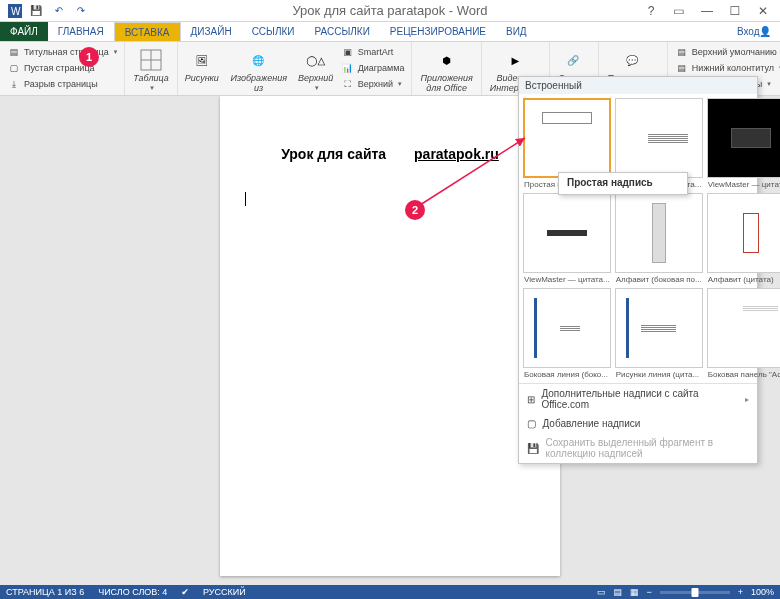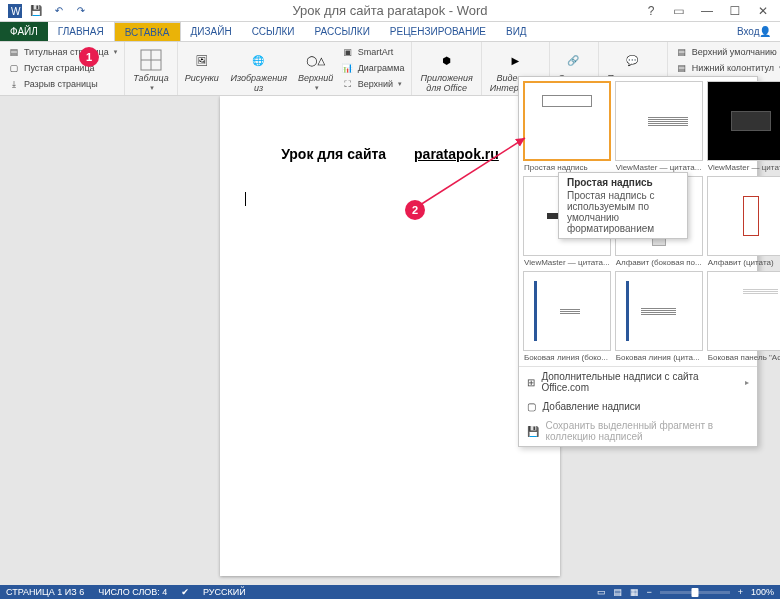--- a/index.html
+++ b/index.html
@@ -247,20 +247,21 @@
 <svg class="arrow" style="top:130px; left:415px;" width="120" height="80">
   <defs>
       <marker id="ah" markerWidth="8" markerHeight="8" refX="6" refY="3" orient="auto">
         <path d="M0,0 L6,3 L0,6 Z" fill="#e81c4f"></path>
       </marker>
     </defs>
   <line x1="5" y1="75" x2="110" y2="8" stroke="#e81c4f" stroke-width="1.5" marker-end="url(#ah)"></line>
 </svg>
 
 <div class="gallery">
+  <div class="gallery-hdr">Встроенный</div>
   <div class="gallery-grid">
     <div class="gcell sel">
       <div class="gthumb">
           <div class="mini-box" style="margin-top:-40px"></div>
         </div>
       <div class="gcap">Простая надпись</div>
     </div>
     <div class="gcell">
         <div class="gthumb">
           <div class="mini-bars" style="width:40px;margin-left:18px">
@@ -311,21 +312,21 @@
     <div class="gcell">
         <div class="gthumb">
           <div style="width:3px;height:60px;background:#2a579a;position:absolute;left:10px"></div>
           <div class="mini-bars" style="width:35px">
             <span></span>
             <span></span>
             <span></span>
             <span></span>
           </div>
         </div>
-        <div class="gcap">Боковая линия (цита...</div>
+        <div class="gcap">Рисунки линия (цита...</div>
       </div>
     <div class="gcell">
         <div class="gthumb">
           <div class="mini-bars" style="width:35px;margin-top:-40px;margin-left:20px">
             <span style="background:#ccc"></span>
             <span style="background:#ccc"></span>
             <span style="background:#ccc"></span>
           </div>
         </div>
         <div class="gcap">Боковая панель "Асп...</div>
@@ -343,21 +344,20 @@
       </div>
     <div class="gfoot-item dis">
         <span>💾</span>
         <span>Сохранить выделенный фрагмент в коллекцию надписей</span>
       </div>
   </div>
 </div>
 
 <div class="tooltip" style="top:172px; left:558px;">
   <div class="tt-title">Простая надпись</div>
-  <div>Простая надпись с используемым по умолчанию форматированием</div>
 </div>
 
 <div class="statusbar">
   <span>СТРАНИЦА 1 ИЗ 6</span>
   <span>ЧИСЛО СЛОВ: 4</span>
   <span>✔</span>
   <span>РУССКИЙ</span>
   <div class="right">
     <span>▭</span>
     <span>▤</span>

